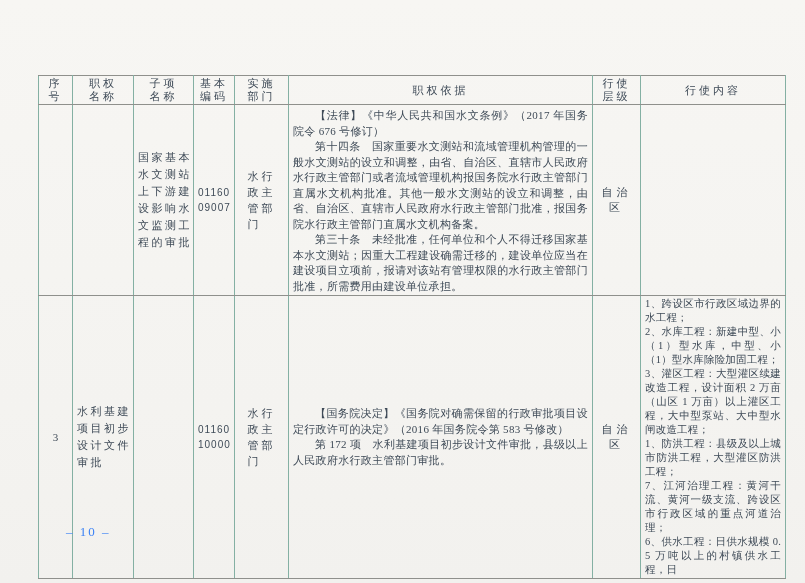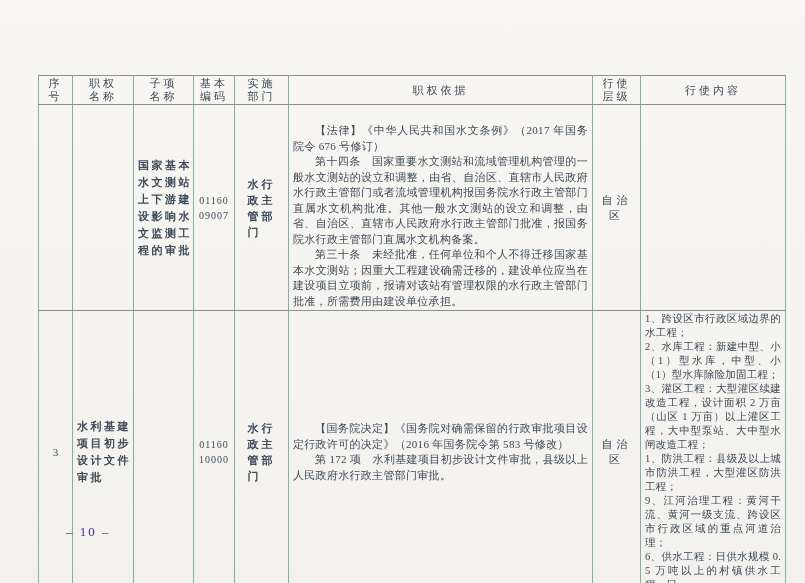--- a/index.html
+++ b/index.html
@@ -22,42 +22,42 @@
   }
   table.power-table{border:1px solid #1d4ed8;}
   th{
     font-size:11px;line-height:13px;text-align:center;vertical-align:middle;
     letter-spacing:3px;white-space:pre-line;color:#3e4a57;
   }
   tr.header-row{height:28px;}
   tr.row-1{height:162px;}
   tr.row-2{height:253px;}
   td{font-size:11px;vertical-align:middle;text-align:center;}
-  td.cell-code{font-size:10px;letter-spacing:1px;white-space:pre-line;line-height:15px;font-family:Liberation Serif, serif;}
+  td.cell-code{font-size:10px;letter-spacing:1px;white-space:pre-line;line-height:15px;font-family:Liberation Sans, sans-serif;}
   td.cell-level{letter-spacing:4px;font-family:Liberation Serif, serif;}
   .vblock{
     width:54px;margin:16px auto;text-align:justify;text-align-last:left;
-    letter-spacing:2.5px;line-height:17px;word-break:break-all;font-weight:bold;
+    letter-spacing:2.5px;line-height:17px;word-break:break-all;
   }
   .vblock.narrow{width:28px;letter-spacing:3px;line-height:16px;}
   td.cell-basis{text-align:left;padding:2px 6px;}
-  tr.row-1 td.cell-basis{vertical-align:top;padding-top:18px;}
+  tr.row-1 td.cell-basis{vertical-align:top;padding-top:3px;}
   tr.row-2 td.cell-basis{vertical-align:middle;}
   .paras p{
     margin:0;text-indent:2em;text-align:justify;
     font-size:11px;line-height:15.5px;letter-spacing:0.3px;word-break:break-all;
   }
   td.cell-content{text-align:left;vertical-align:top;padding:2px 5px;margin-top:8px;}
   .plist p{
     margin:0;text-align:justify;font-size:10.5px;line-height:14px;
     letter-spacing:0.2px;word-break:break-all;
   }
   .footer{
     position:absolute;left:66px;top:524px;
-    font-size:13px;letter-spacing:2px;color:#4c1d95;
+    font-size:13px;letter-spacing:2px;color:#3b82f6;
   }
 </style>
 </head>
 <body>
 
 <div class="page">
 
   <table class="power-table">
     <colgroup>
       <col style="width:34px">
@@ -127,21 +127,21 @@
               <p>第 172 项　水利基建项目初步设计文件审批，县级以上人民政府水行政主管部门审批。</p>
             </div>
         </td>
         <td class="cell-level">自治区</td>
         <td class="cell-content">
           <div class="plist">
               <p>1、跨设区市行政区域边界的水工程；</p>
               <p>2、水库工程：新建中型、小（1）型水库，中型、小（1）型水库除险加固工程；</p>
               <p>3、灌区工程：大型灌区续建改造工程，设计面积 2 万亩（山区 1 万亩）以上灌区工程，大中型泵站、大中型水闸改造工程；</p>
               <p>1、防洪工程：县级及以上城市防洪工程，大型灌区防洪工程；</p>
-              <p>9、江河治理工程：黄河干流、黄河一级支流、跨设区市行政区域的重点河道治理；</p>
+              <p>7、江河治理工程：黄河干流、黄河一级支流、跨设区市行政区域的重点河道治理；</p>
               <p>6、供水工程：日供水规模 0.5 万吨以上的村镇供水工程，日</p>
             </div>
         </td>
       </tr>
     </tbody>
   </table>
 
   <div class="footer">– 10 –</div>
 </div>
 

